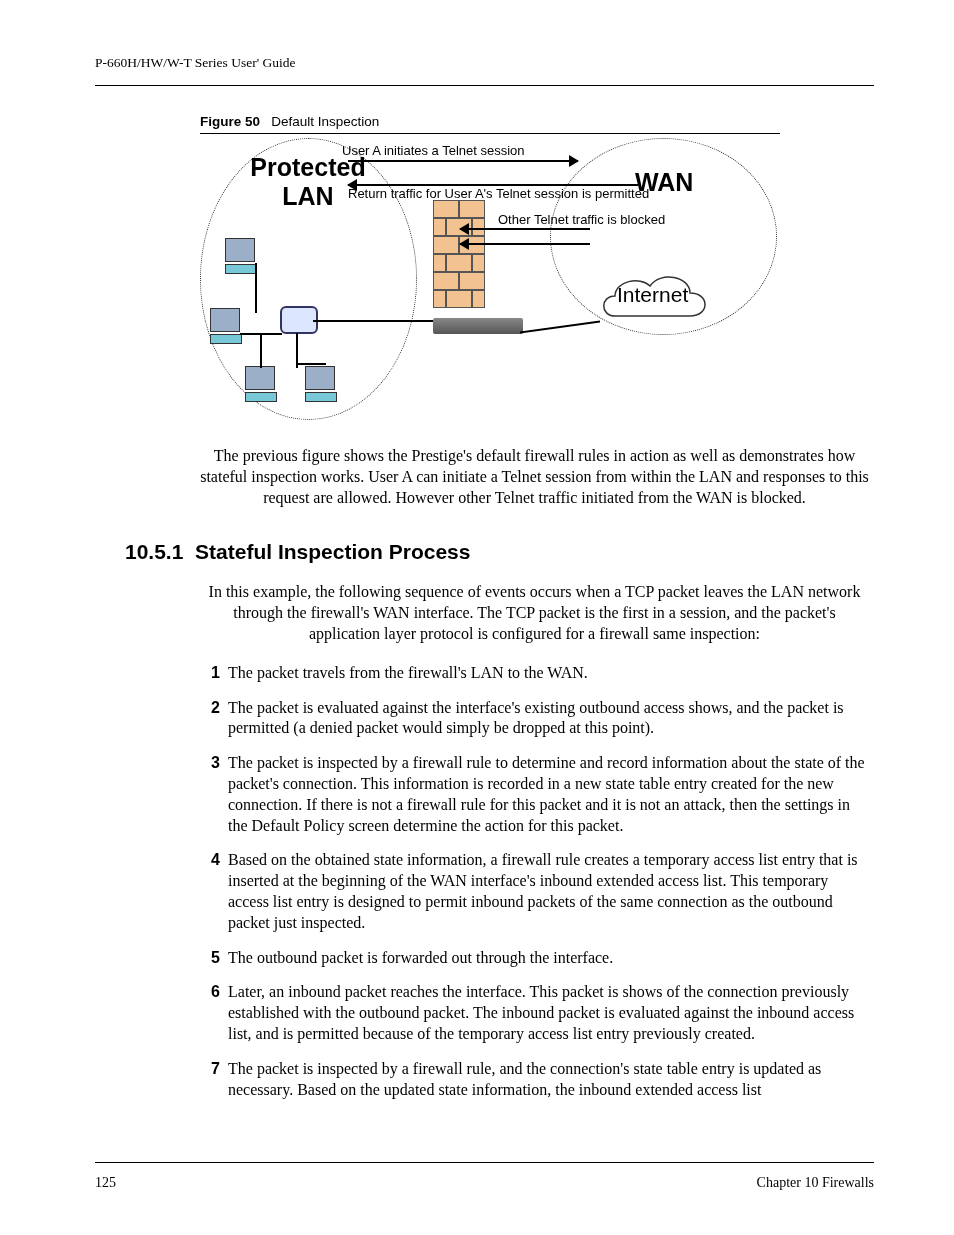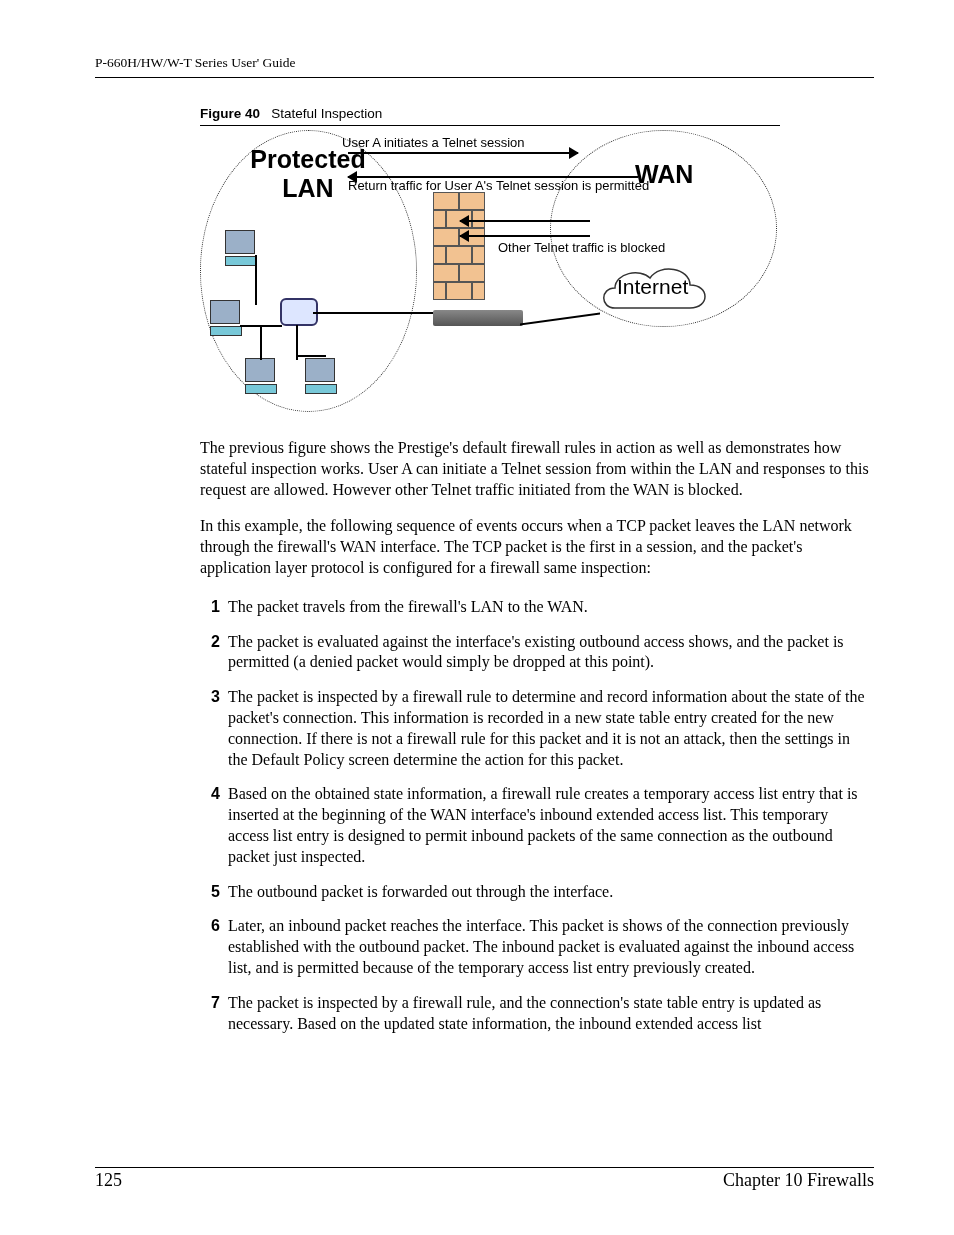--- a/index.html
+++ b/index.html
@@ -14,21 +14,21 @@
     box-sizing: border-box;
   }
   .page {
     padding: 55px 80px 50px 95px;
     box-sizing: border-box;
     height: 100%;
     position: relative;
   }
   .header-line {
     border-bottom: 1px solid #000;
-    padding-bottom: 6px;
+    padding-bottom: 14px;
     margin-bottom: 28px;
     font-size: 13.5px;
   }
   .figure-caption {
     font-family: Arial, Helvetica, sans-serif;
     font-size: 13.5px;
     margin-left: 105px;
     margin-bottom: 4px;
   }
   .figure-caption b { font-weight: bold; }
@@ -110,20 +110,21 @@
     right:auto; left:-1px;
     border-left:none; border-right:10px solid #000;
   }
   .thin-line { position:absolute; background:#000; }
   .body-para {
     margin-left: 105px;
     margin-right: 5px;
     font-size: 16px;
     line-height: 1.30;
     margin-top: 22px;
+    text-align: center;
   }
   h2.section {
     font-family: Arial, Helvetica, sans-serif;
     font-weight: bold;
     font-size: 21px;
     margin: 32px 0 18px 30px;
   }
   .ol-wrap {
     margin-left: 105px;
     margin-right: 5px;
@@ -141,36 +142,36 @@
     flex-shrink:0;
     text-align:right;
     margin-right:8px;
   }
   .ol-text { flex:1; }
   .ol-text b { font-weight:normal; }
   .footer {
     position:absolute;
     left:95px; right:80px; bottom:44px;
     border-top:1px solid #000;
-    padding-top:2px;
-    font-size:18px;
+    padding-top:12px;
+    font-size:14px;
     display:flex; justify-content:space-between;
   }
 </style>
 </head>
 <body>
 
 <div class="page">
 
   <div class="header-line">
     <span>P-660H/HW/W-T Series User' Guide</span>
   </div>
 
   <div class="figure-caption">
-    <b>Figure 40</b>&nbsp;&nbsp;&nbsp;<span>Stateful Inspection</span>
+    <b>Figure 50</b>&nbsp;&nbsp;&nbsp;<span>Default Inspection</span>
   </div>
 
   <div class="figure-box">
     <div class="diagram">
       <div class="ellipse lan-ellipse"></div>
       <div class="ellipse wan-ellipse"></div>
 
       <div class="big-label lan-label">Protected LAN</div>
       <div class="big-label wan-label">WAN</div>
 
@@ -236,26 +237,29 @@
       <div class="thin-line" style="left:113px; top:182px; width:120px; height:2px;"></div>
       <div class="thin-line" style="left:320px; top:188px; width:80px; height:2px; transform:skewY(-8deg);"></div>
 
       <div class="arrow-line" style="left:148px; top:22px; width:230px;"></div>
       <div class="arrow-line rev" style="left:148px; top:46px; width:290px;"></div>
       <div class="arrow-line rev" style="left:260px; top:90px; width:130px;"></div>
       <div class="arrow-line rev" style="left:260px; top:105px; width:130px;"></div>
 
       <div class="dtext" style="left:142px; top:5px;">User A initiates a Telnet session</div>
       <div class="dtext" style="left:148px; top:48px;">Return traffic for User A's Telnet session is permitted</div>
-      <div class="dtext" style="left:298px; top:74px;margin-top:36px;">Other Telnet traffic is blocked</div>
+      <div class="dtext" style="left:298px; top:74px;">Other Telnet traffic is blocked</div>
     </div>
   </div>
 
   <p class="body-para">The previous figure shows the Prestige's default firewall rules in action as well as demonstrates how stateful inspection works. User A can initiate a Telnet session from within the LAN and responses to this request are allowed. However other Telnet traffic initiated from the WAN is blocked.</p>
 
+  <h2 class="section">
+    <span>10.5.1</span>&nbsp;&nbsp;<span>Stateful Inspection Process</span>
+  </h2>
 
   <p class="body-para" style="margin-top:0;">In this example, the following sequence of events occurs when a TCP packet leaves the LAN network through the firewall's WAN interface. The TCP packet is the first in a session, and the packet's application layer protocol is configured for a firewall same inspection:</p>
 
   <div class="ol-wrap" style="margin-top:18px;">
     <div class="ol-item">
       <div class="ol-num">1</div>
       <div class="ol-text">The packet travels from the firewall's LAN to the WAN.</div>
     </div>
     <div class="ol-item">
       <div class="ol-num">2</div>

